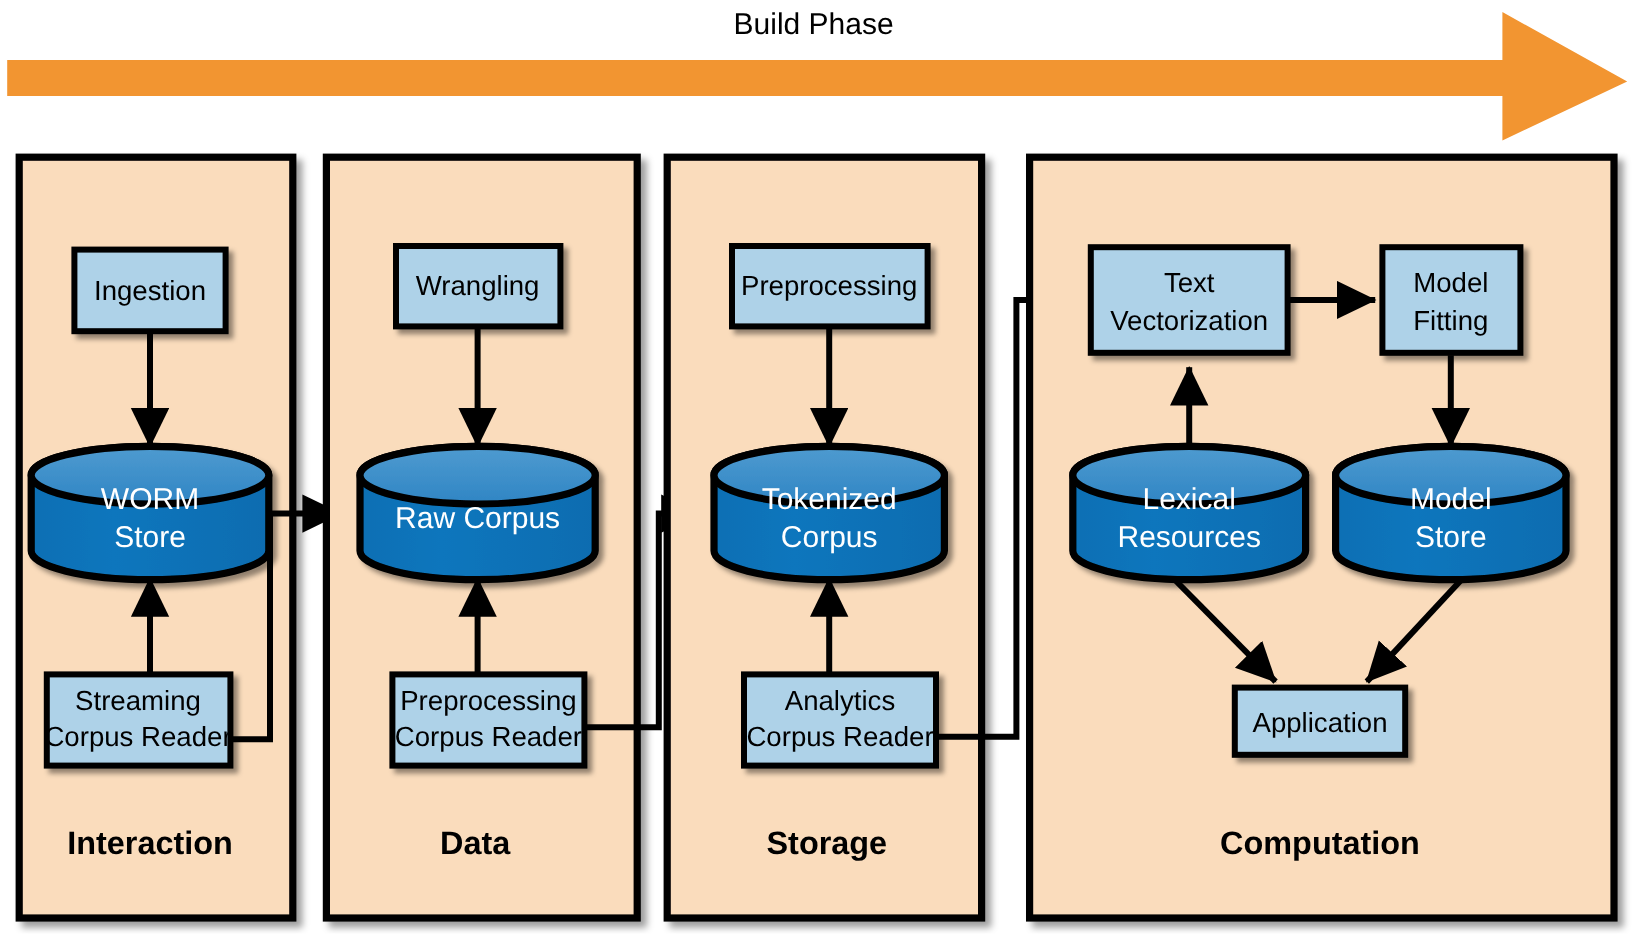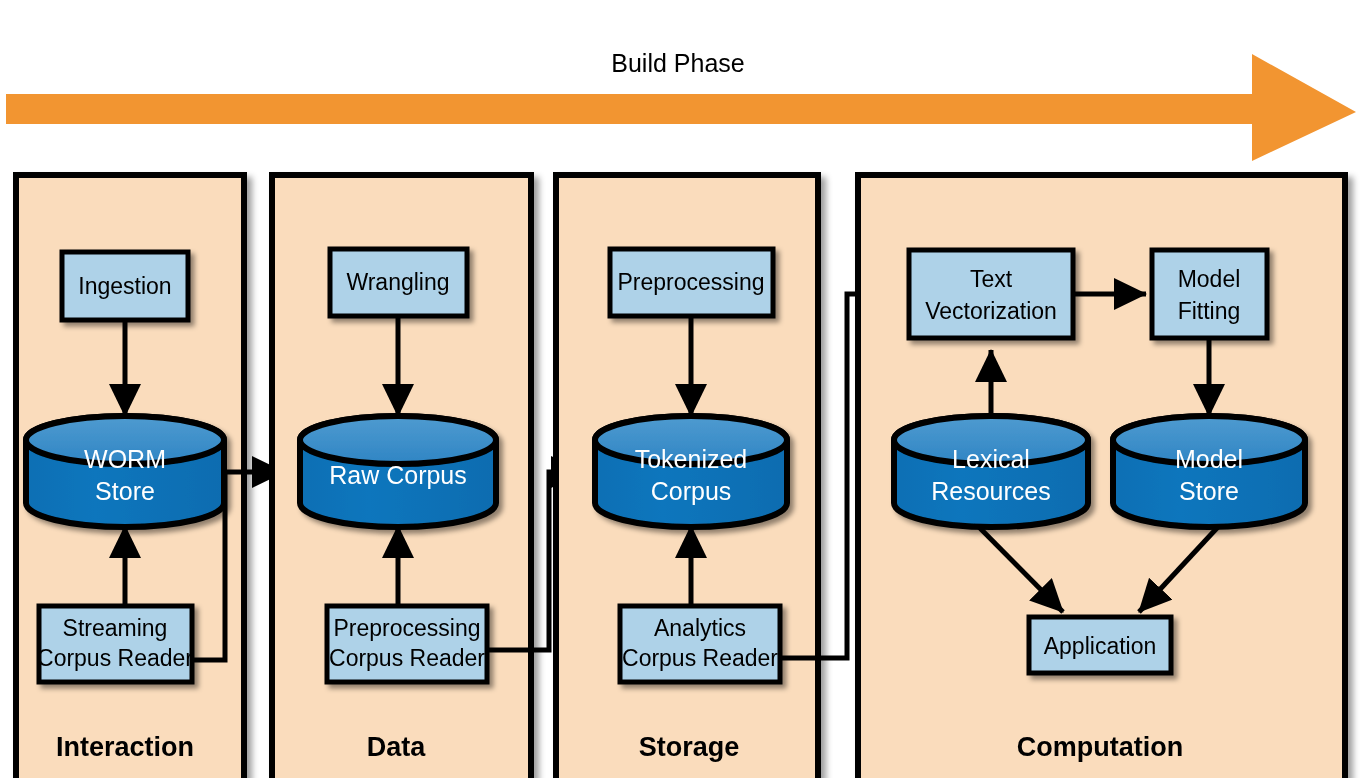--- a/index.html
+++ b/index.html
@@ -1,18 +1,18 @@
 <!DOCTYPE html>
 <html><head>
 <meta charset="utf-8">
 <style>
   html,body{margin:0;padding:0;background:#ffffff;}
   body{width:1366px;height:778px;overflow:hidden;
        font-family:"Liberation Sans","DejaVu Sans",sans-serif;}
-  #stage{position:relative;width:1366px;height:602px;margin-top:44px;}
+  #stage{position:relative;width:1366px;height:602px;}
   svg{display:block;}
   text{font-family:"Liberation Sans","DejaVu Sans",sans-serif;}
   .boxlabel{font-size:23px;fill:#000;text-anchor:middle;}
   .cyllabel{font-size:25px;fill:#ffffff;text-anchor:middle;}
   .panellabel{font-size:27px;font-weight:bold;fill:#000;text-anchor:middle;}
   .phasetitle{font-size:25px;fill:#000;text-anchor:middle;}
 </style>
 </head>
 <body>
 

